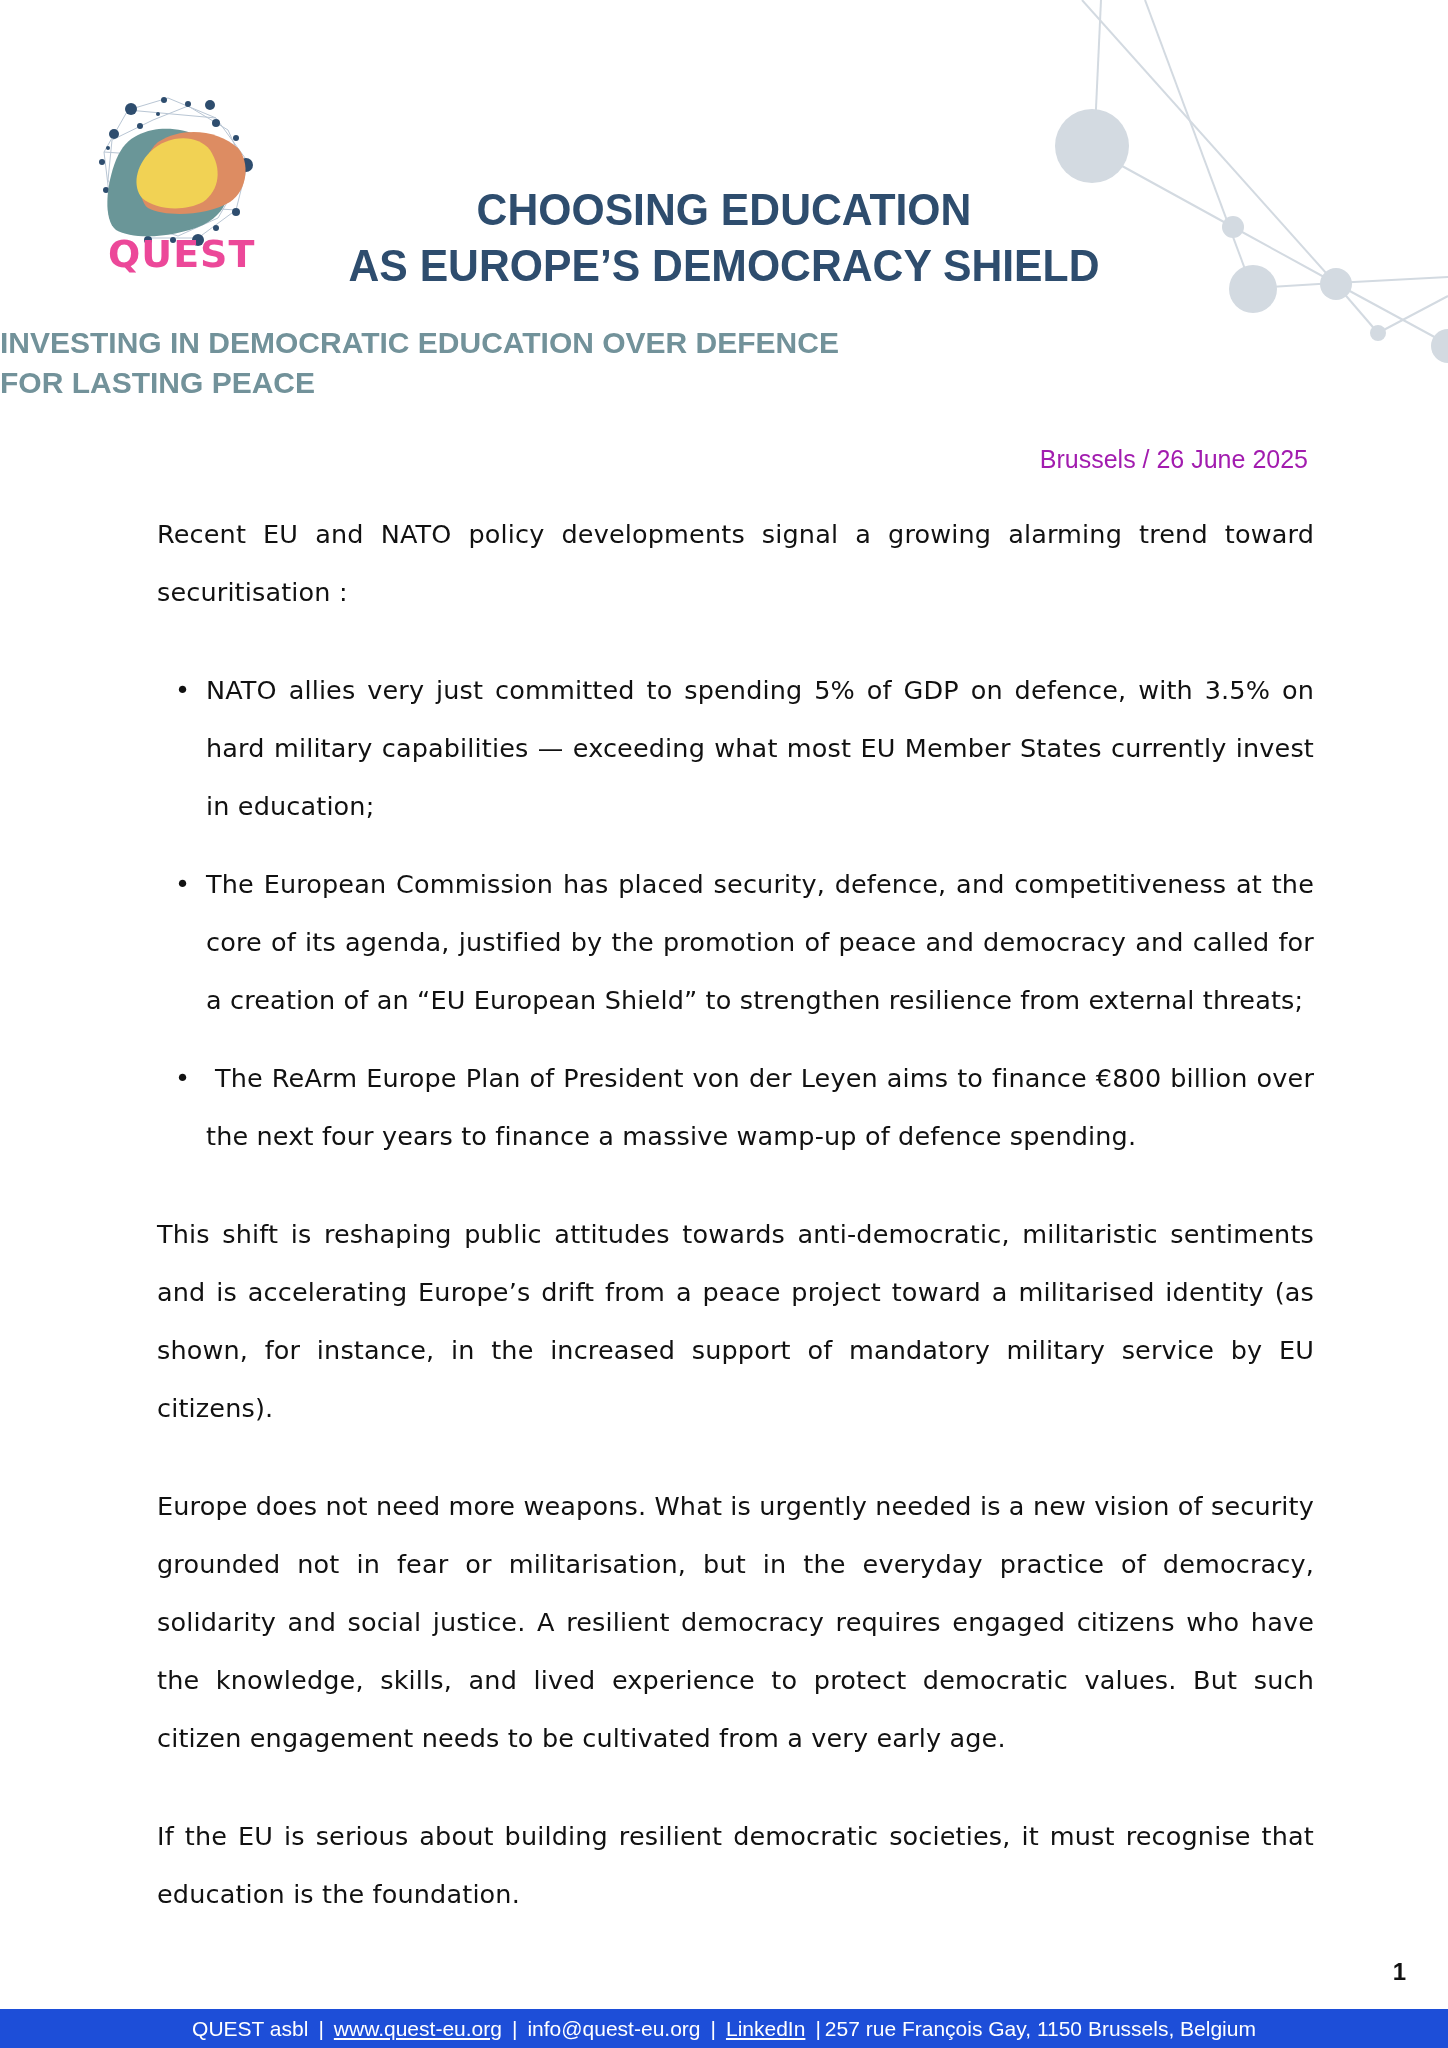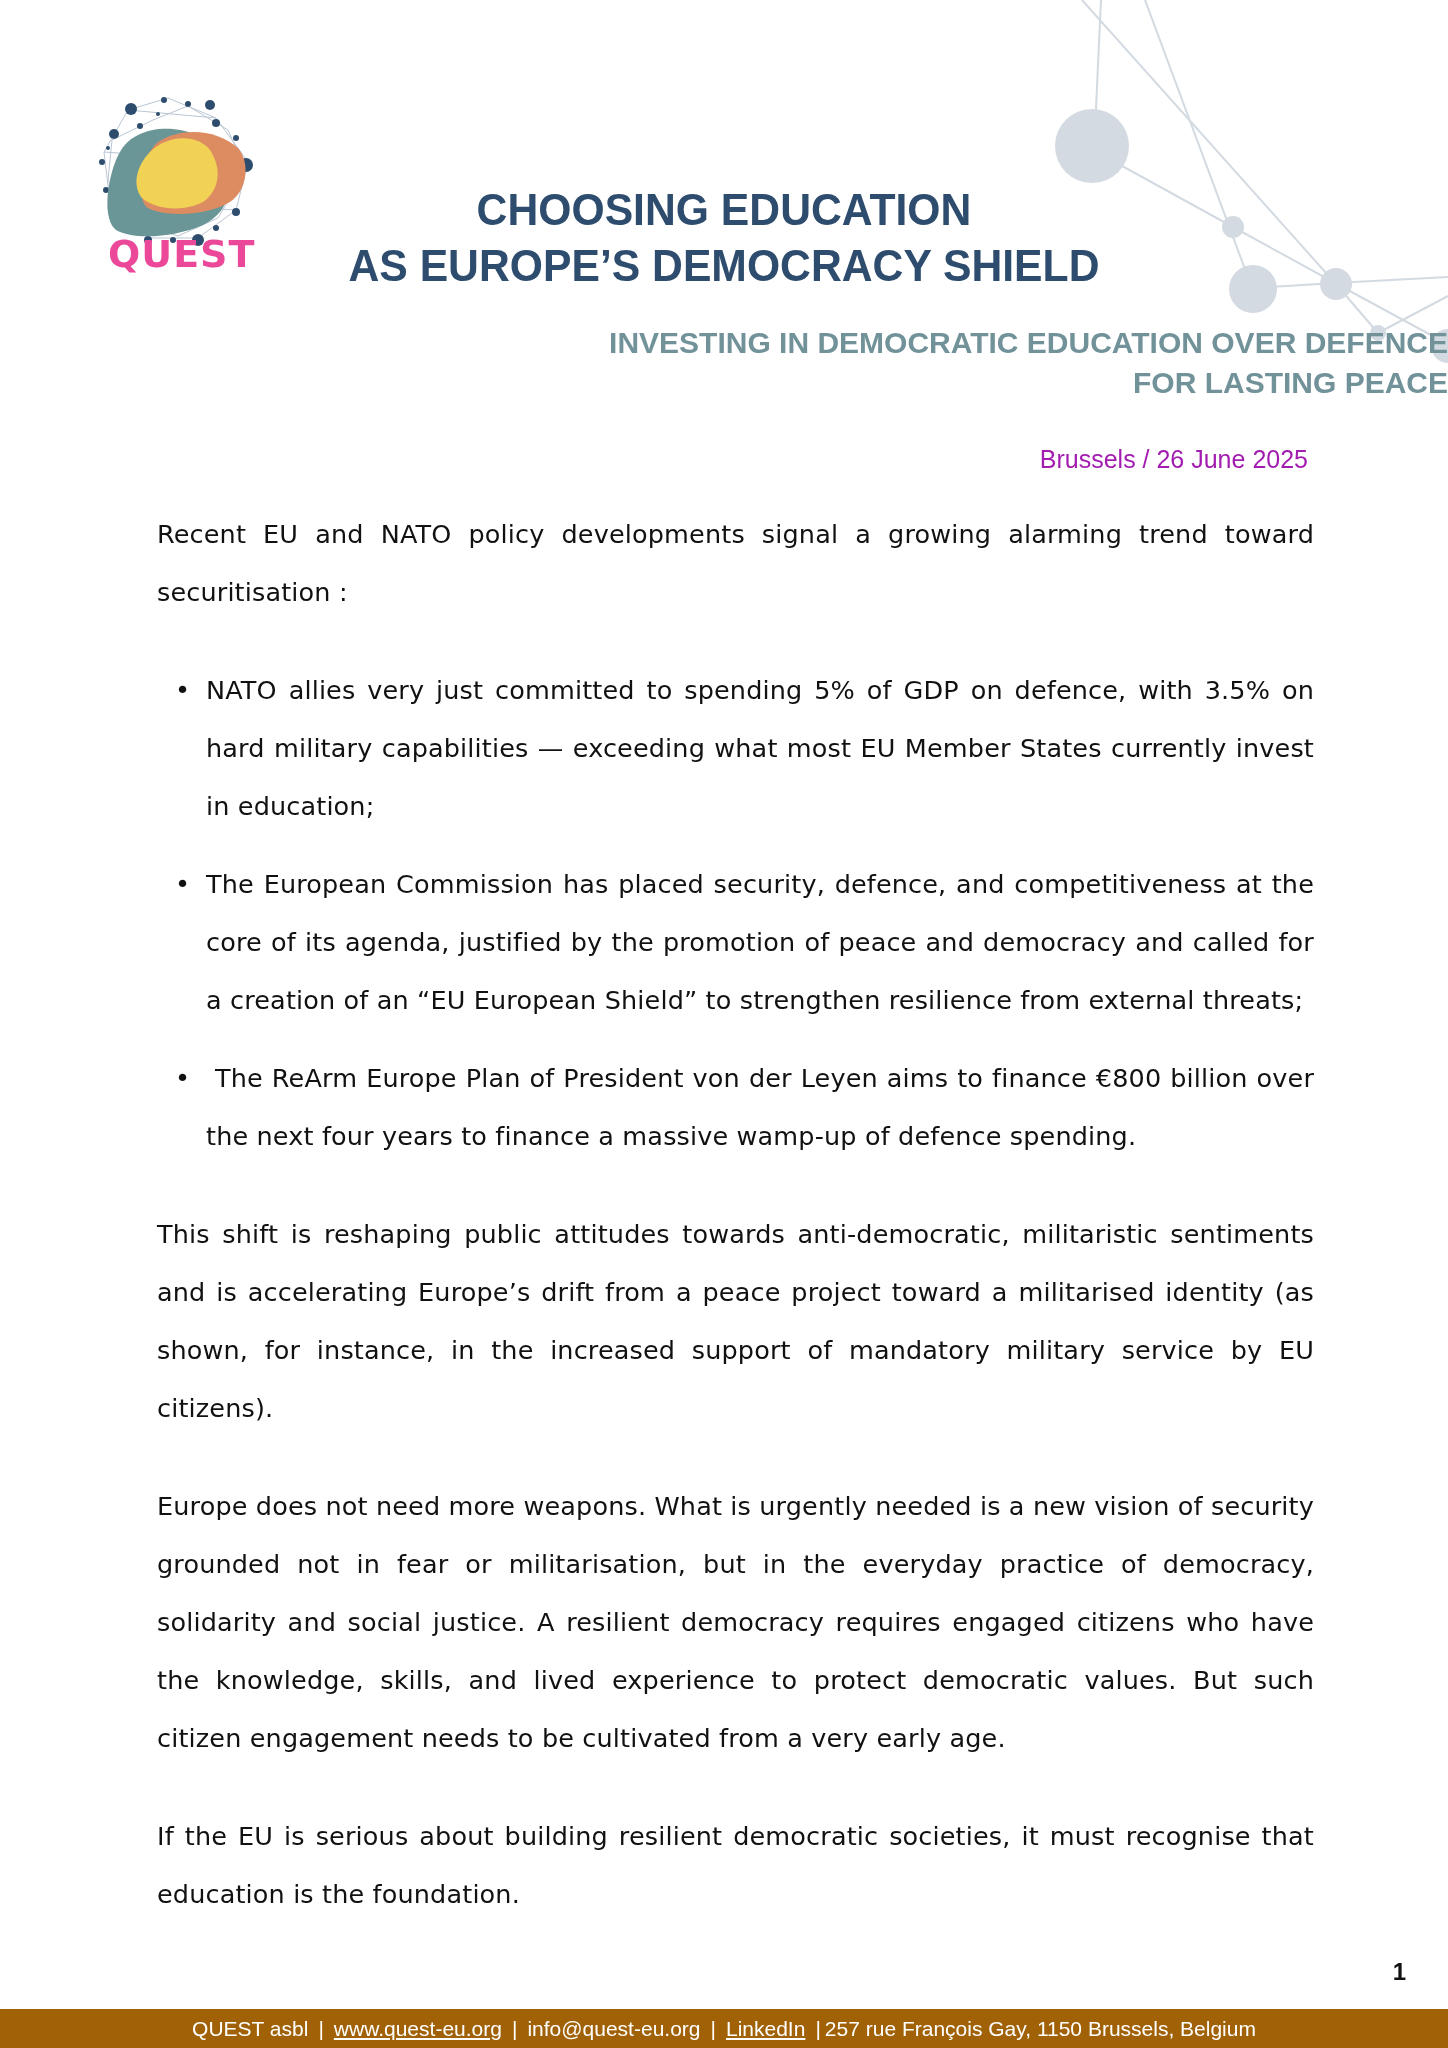--- a/index.html
+++ b/index.html
@@ -3,32 +3,32 @@
 <meta charset="utf-8">
 <style>
   html, body { margin: 0; padding: 0; background: #ffffff; }
   body { width: 1448px; height: 2048px; position: relative; overflow: hidden; font-family: "Liberation Sans", sans-serif; color: #111; }
   .page { position: absolute; left: 0; top: 0; width: 1448px; height: 2048px; }
   .deco { position: absolute; left: 0; top: 0; width: 1448px; height: 420px; }
   .logo { position: absolute; left: 98px; top: 90px; width: 170px; height: 190px; }
   .logo-text { position: absolute; left: 108px; top: 232px; font-family: "DejaVu Sans", sans-serif; font-weight: bold; font-size: 38px; color: #ec4899; letter-spacing: 1px; }
   .title { position: absolute; left: 0; width: 1448px; text-align: center; top: 182px; font-weight: bold; font-size: 44px; line-height: 56px; color: #2e4d6e; transform: scaleX(0.97); }
   .title div { white-space: nowrap; }
-  .subtitle { position: absolute; left: 0; width: 1448px; text-align: right; top: 323px; font-weight: bold; font-size: 30px; line-height: 40px; color: #72929a; }
+  .subtitle { position: absolute; left: 0; width: 1448px; text-align: left; top: 323px; font-weight: bold; font-size: 30px; line-height: 40px; color: #72929a; }
   .subtitle div { white-space: nowrap; }
   .date { position: absolute; right: 140px; top: 445px; font-size: 25px; color: #a21caf; }
   .body { position: absolute; left: 157px; width: 1157px; top: 505px; font-family: "DejaVu Sans", sans-serif; font-size: 25.5px; line-height: 58px; letter-spacing: 0.15px; text-align: justify; }
   .body p { margin: 0 0 40px 0; }
   .body ul { margin: 0 0 40px 0; padding-left: 49px; list-style: none; }
   .body li { position: relative; margin-bottom: 20px; }
   .body li:last-child { margin-bottom: 0; }
   .body li .bullet { position: absolute; left: -31px; top: 0; }
   a.lnk { color: #111; }
   .pagenum { position: absolute; right: 42px; top: 1958px; font-weight: bold; font-size: 24px; color: #111; }
-  .footer { position: absolute; left: 0; bottom: 0; width: 1448px; height: 39px; background: #a16207; color: #ffffff; font-size: 21px; line-height: 39px; text-align: center; white-space: nowrap; }
+  .footer { position: absolute; left: 0; bottom: 0; width: 1448px; height: 39px; background: #1d4ed8; color: #ffffff; font-size: 21px; line-height: 39px; text-align: center; white-space: nowrap; }
   .footer a { color: #fff; text-decoration: underline; }
   .footer .sep { padding: 0 10px; }
 </style>
 </head>
 <body>
 
 <div class="page">
 
   <svg class="deco" viewBox="0 0 1448 420">
     <g stroke="#d3dae1" stroke-width="2" fill="none">

